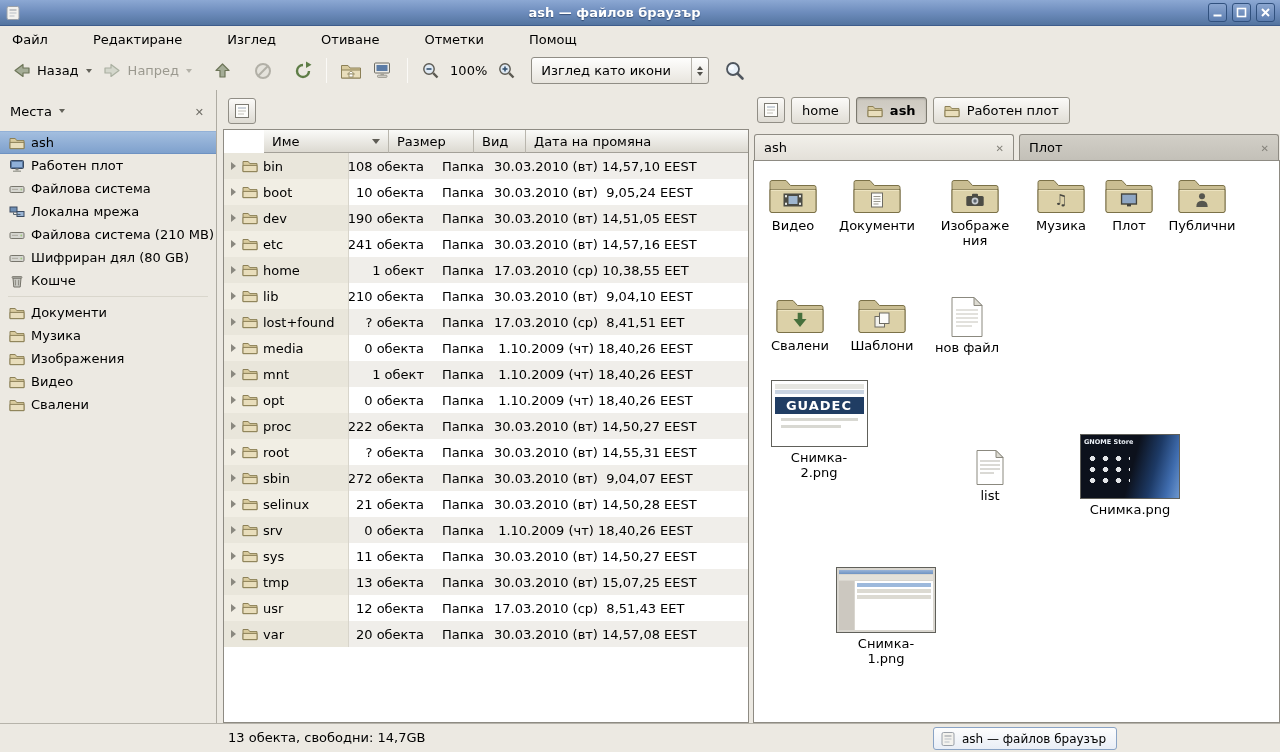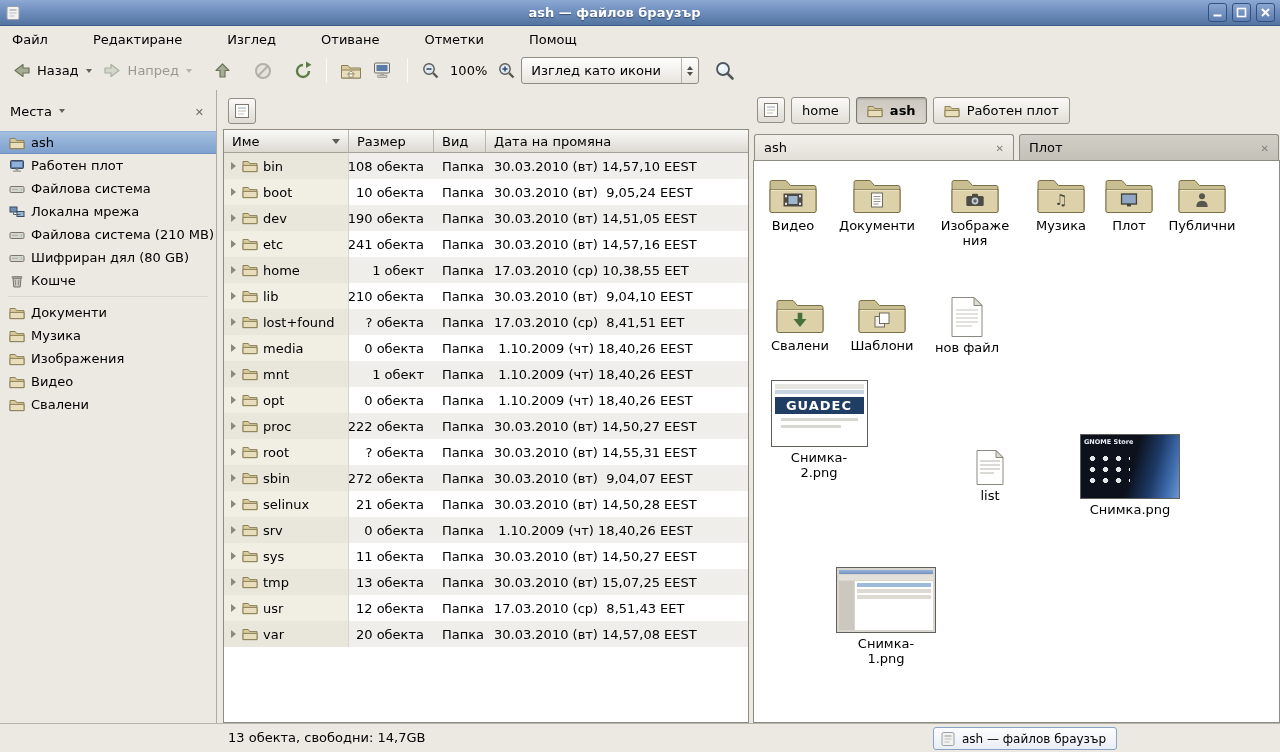--- a/index.html
+++ b/index.html
@@ -21,21 +21,21 @@
 
   
   .toolbar{position:absolute;top:51px;left:0;right:0;height:39px;display:flex;align-items:center;padding:0 6px;}
   .tbtn{display:flex;align-items:center;gap:5px;padding:4px 5px;border-radius:3px;}
   .tbtn.sp{margin-left:10px;}
   .dim{color:#9b998f;}
   .dd{width:0;height:0;border-left:3.5px solid transparent;border-right:3.5px solid transparent;border-top:4px solid #63625a;margin-left:2px;}
   .dd.dis{border-top-color:#b3b1a8;}
   .tsep{width:1px;align-self:stretch;margin:7px 8px;background:#c5c2b9;border-right:1px solid #fbfaf7;}
   .zoom-label{padding:0 5px;}
-  .combo{height:27px;min-width:178px;border:1px solid #908d85;border-radius:3px;
+  .combo{margin-left:10px;height:27px;min-width:178px;border:1px solid #908d85;border-radius:3px;
     background:linear-gradient(#fefefd,#e8e5de);display:flex;align-items:center;}
   .combo-text{flex:1;padding:0 9px;}
   .combo-spin{width:17px;align-self:stretch;border-left:1px solid #b5b2aa;display:flex;flex-direction:column;align-items:center;justify-content:center;gap:2px;}
   .spin-up{width:0;height:0;border-left:3.5px solid transparent;border-right:3.5px solid transparent;border-bottom:4px solid #52514b;}
   .spin-dn{width:0;height:0;border-left:3.5px solid transparent;border-right:3.5px solid transparent;border-top:4px solid #52514b;}
   .search-btn{margin-left:10px;}
 
   
   .main{position:absolute;top:90px;left:0;right:0;height:633px;}
   .splitter{position:absolute;top:0;height:100%;}
@@ -52,21 +52,21 @@
   .side-item.selected{background:linear-gradient(#a3bedf,#7fa1cd);border-top:1px solid #93b1d7;border-bottom:1px solid #6e92c2;}
   .side-sep{height:0;border-top:1px solid #d9d6cc;margin:4px 8px 4px 8px;}
   .icon16{width:17px;display:flex;justify-content:center;}
 
   
   .pane-mid{position:absolute;left:223px;top:0;width:526px;height:100%;}
   .pane-top{height:39px;display:flex;align-items:flex-start;padding:8px 4px 0 5px;gap:5px;}
   .mini-btn{width:28px;height:26px;border:1px solid #918e86;border-radius:3px;
     background:linear-gradient(#fbfaf8,#dedbd3);display:flex;align-items:center;justify-content:center;}
   .listbox{position:absolute;left:0;right:0;top:39px;bottom:0;border:1px solid #8e8b83;background:#fff;overflow:hidden;}
-  .list-header{display:flex;height:23px;}
+  .list-header{display:flex;height:23px;margin-left:40px;}
   .hcell{background:linear-gradient(#fafaf8,#dcd9d1);border-right:1px solid #b9b6ad;border-bottom:1px solid #a3a098;display:flex;align-items:center;padding:0 8px;}
   .hc0{width:125px;} .hc1{width:85px;} .hc2{width:52px;} .hc3{flex:1;border-right:none;}
   .sort-arrow{margin-left:auto;width:0;height:0;border-left:4px solid transparent;border-right:4px solid transparent;border-top:5px solid #5e5c55;}
   .lrow{display:flex;height:26px;}
   .cell{display:flex;align-items:center;overflow:hidden;}
   .c0{width:125px;padding-left:5px;gap:5px;border-right:1px solid #d8d5cb;}
   .c1{width:85px;justify-content:flex-end;padding-right:10px;white-space:pre;}
   .c2{width:52px;padding-left:8px;}
   .c3{flex:1;padding-left:8px;white-space:pre;}
   .stripe-a .c0{background:#e9e6db;}

